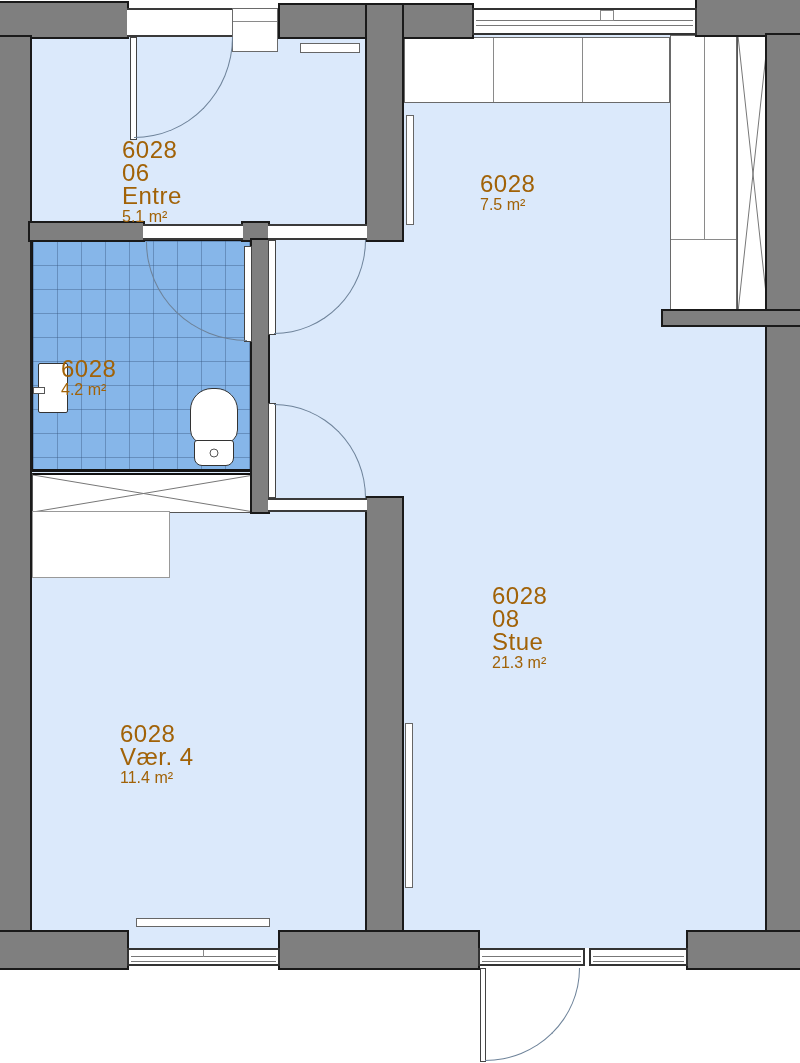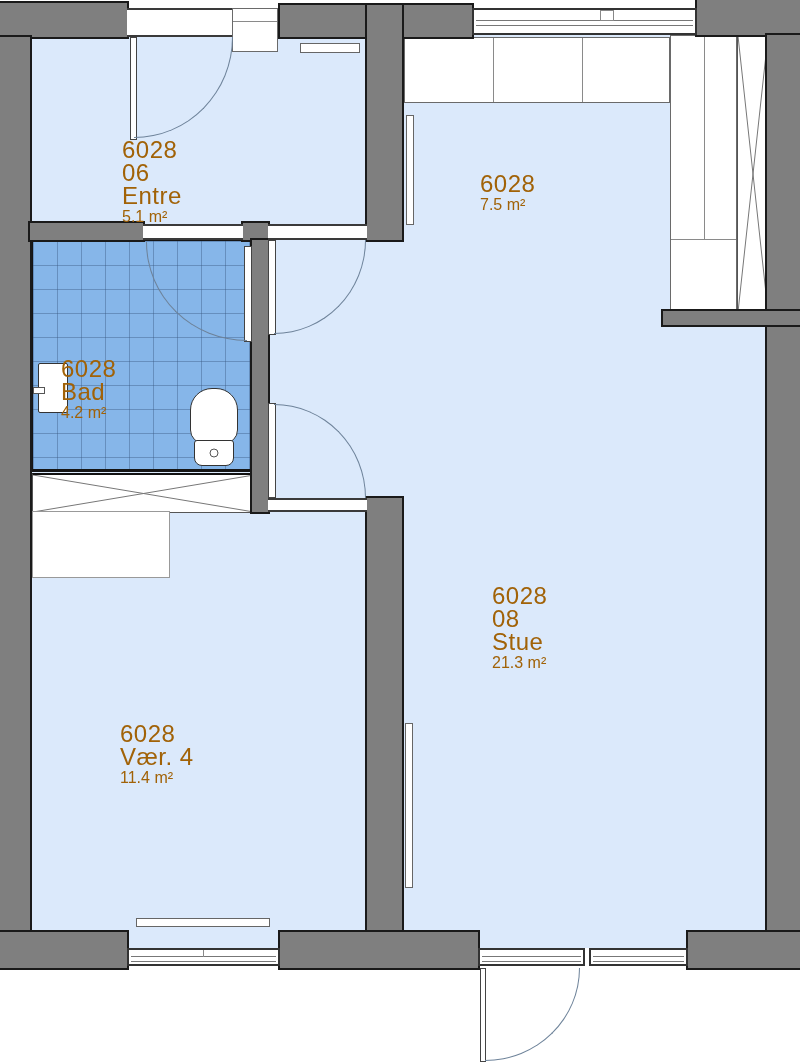--- a/index.html
+++ b/index.html
@@ -132,21 +132,20 @@
   <div class="abs arc arc-br" style="left:274px;top:240px;width:92px;height:94px"></div>
   <div class="abs arc arc-tr" style="left:274px;top:404px;width:92px;height:94px"></div>
   <div class="abs arc arc-br" style="left:485px;top:968px;width:95px;height:93px"></div>
 
   <div class="room-label" style="left:480px;top:131px">
     <div class="rl">6028</div>
     <div class="rl-area">7.5 m²</div>
   </div>
   <div class="room-label" style="left:61px;top:316px">
     <div class="rl">6028</div>
-    <div class="rl">Bad</div>
     <div class="rl-area">4.2 m²</div>
   </div>
   <div class="room-label" style="left:122px;top:97px">
     <div class="rl">6028</div>
     <div class="rl">06</div>
     <div class="rl">Entre</div>
     <div class="rl-area">5.1 m²</div>
   </div>
   <div class="room-label" style="left:492px;top:543px">
     <div class="rl">6028</div>

